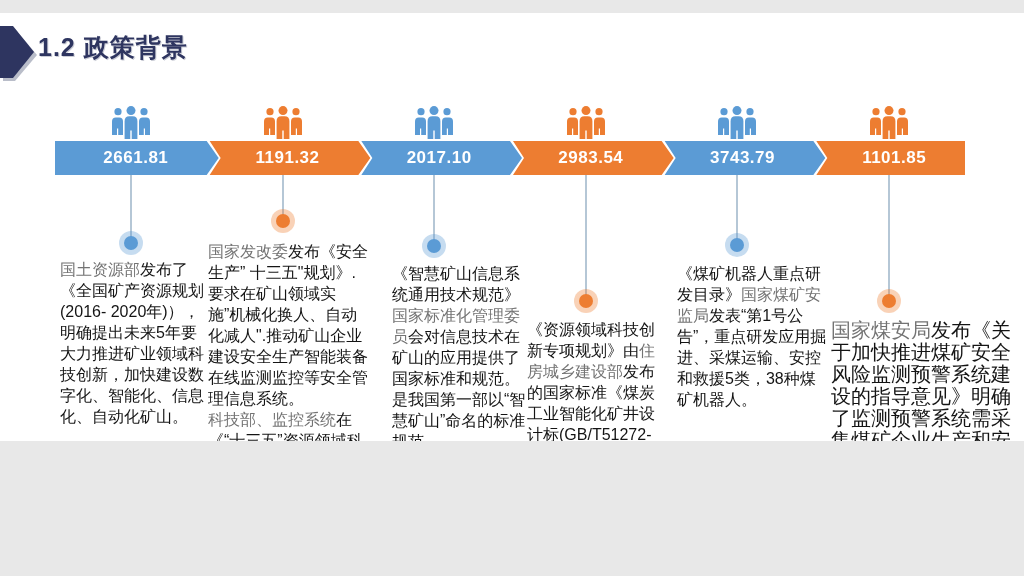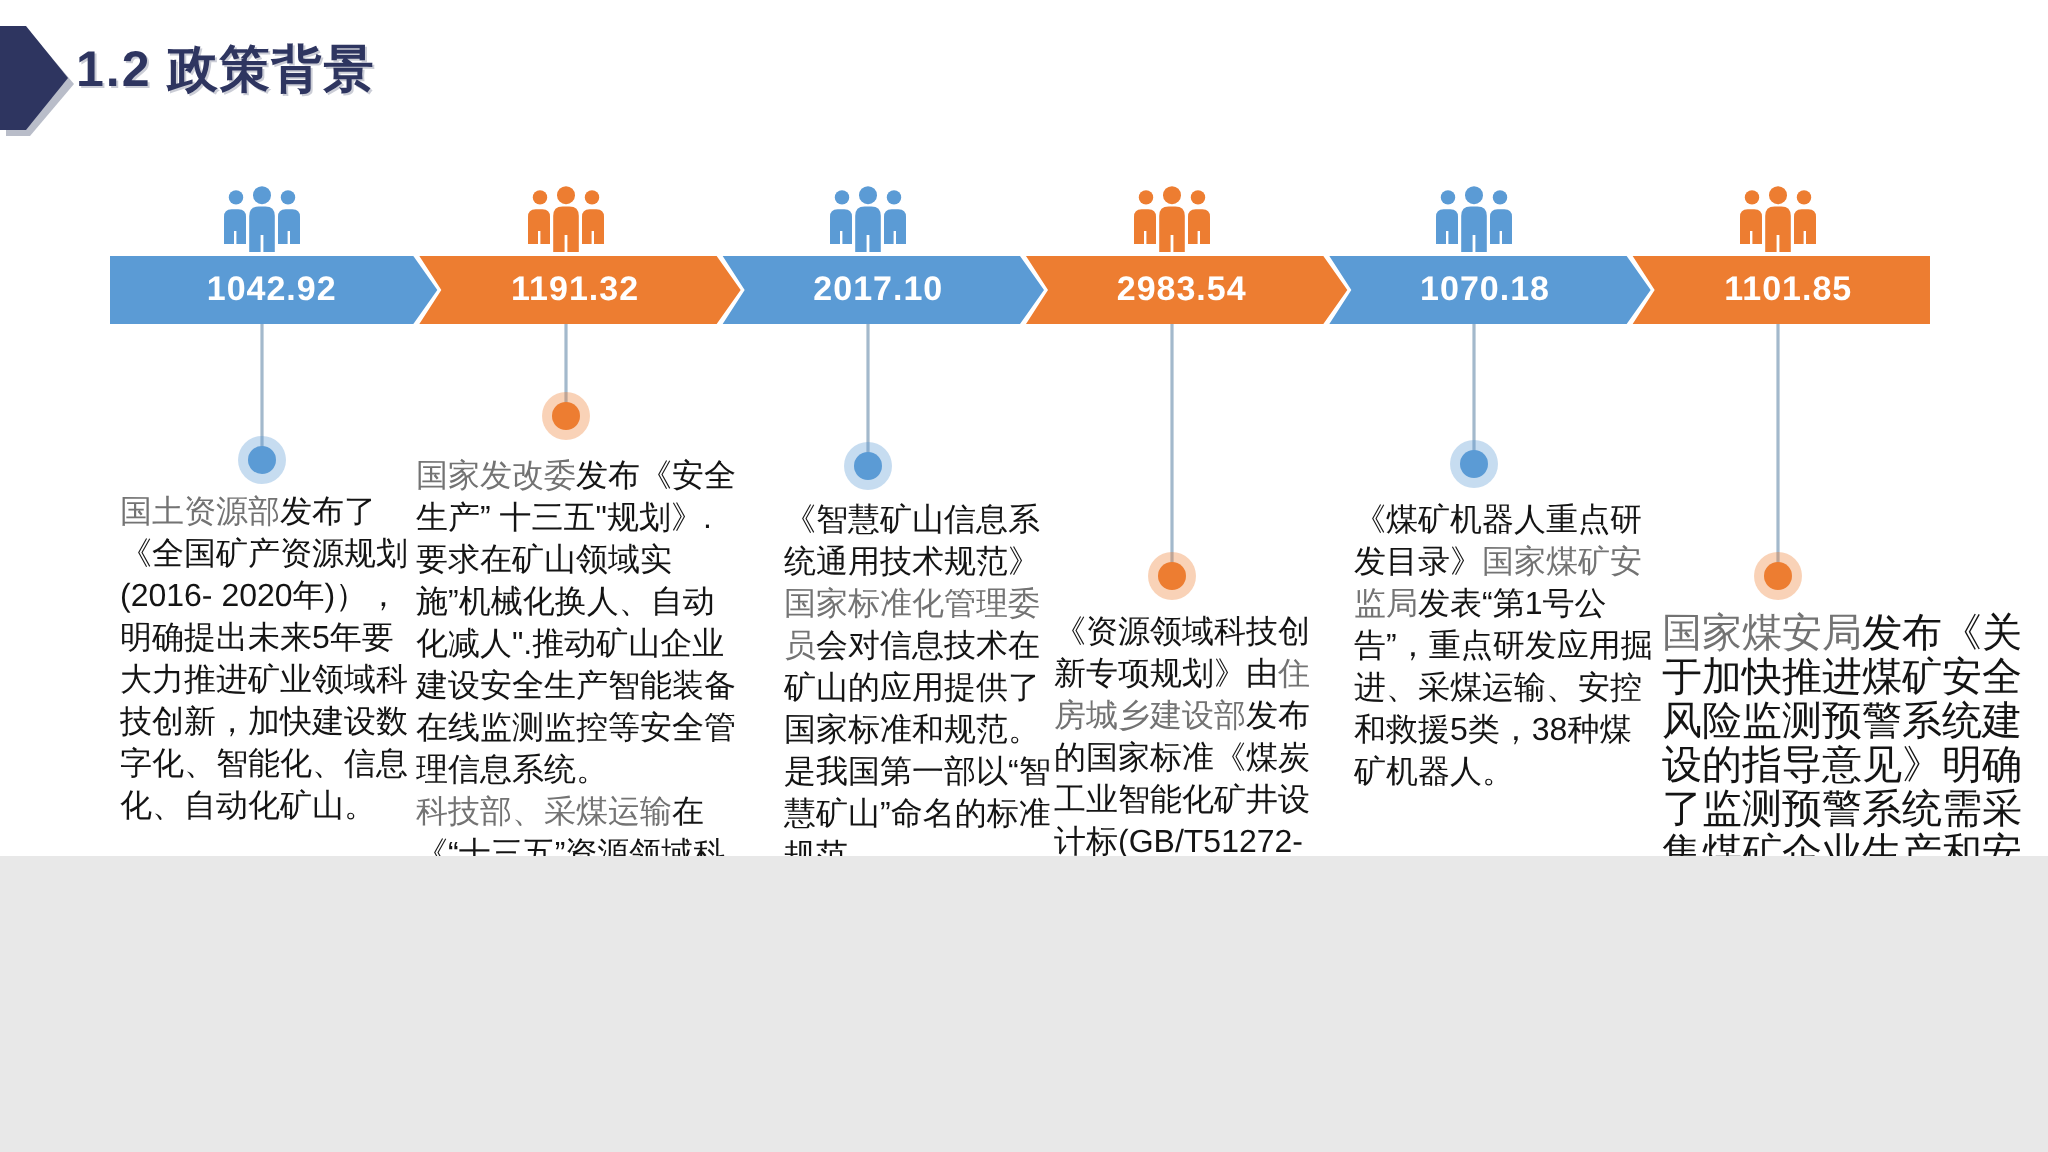--- a/index.html
+++ b/index.html
@@ -1,18 +1,18 @@
 <!DOCTYPE html>
 <html><head>
 <meta charset="utf-8">
 <style>
   html,body{margin:0;padding:0;background:#e8e8e8;}
   .slide{
     position:relative;width:1024px;height:428px;background:#ffffff;
-    overflow:hidden;font-family:"Liberation Sans","DejaVu Sans",sans-serif;
+    overflow:hidden;font-family:"Liberation Sans","DejaVu Sans",sans-serif;margin-top:13px;
   }
   .hdr-arrow{position:absolute;left:0;top:6px;}
   .title{
     position:absolute;left:38px;top:18px;margin:0;
     font-size:25px;font-weight:bold;color:#2E3560;letter-spacing:1px;
     text-shadow:1px 1px 0 rgba(140,145,165,.45);
   }
   .date{
     position:absolute;top:128px;height:34px;line-height:34px;
     text-align:center;color:#fff;font-weight:bold;font-size:17px;
@@ -36,25 +36,25 @@
   <h1 class="title">1.2 政策背景</h1>
   <div id="timeline">
       <svg style="position:absolute;left:55px;top:128px" width="924" height="34" viewBox="0 0 924 34">
         <polygon points="0,0 151.666,0 163.666,17 151.666,34 0,34" fill="#5B9BD5"></polygon>
         <polygon points="154.666,0 303.332,0 315.332,17 303.332,34 154.666,34 165.666,17" fill="#ED7D31"></polygon>
         <polygon points="306.332,0 454.998,0 466.998,17 454.998,34 306.332,34 317.332,17" fill="#5B9BD5"></polygon>
         <polygon points="457.998,0 606.664,0 618.664,17 606.664,34 457.998,34 468.998,17" fill="#ED7D31"></polygon>
         <polygon points="609.664,0 758.3299999999999,0 770.3299999999999,17 758.3299999999999,34 609.664,34 620.664,17" fill="#5B9BD5"></polygon>
         <polygon points="761.3299999999999,0 909.9959999999999,0 909.9959999999999,34 761.3299999999999,34 772.3299999999999,17" fill="#ED7D31"></polygon>
       </svg>
-      <div class="date" style="left:55.0px;width:151.7px;">1042.92</div>
+      <div class="date" style="left:55.0px;width:151.7px;">2661.81</div>
       <div class="date" style="left:206.7px;width:151.7px;">1191.32</div>
       <div class="date" style="left:358.3px;width:151.7px;">2017.10</div>
       <div class="date" style="left:510.0px;width:151.7px;">2983.54</div>
-      <div class="date" style="left:661.7px;width:151.7px;">1070.18</div>
+      <div class="date" style="left:661.7px;width:151.7px;">3743.79</div>
       <div class="date" style="left:813.3px;width:151.7px;">1101.85</div>
       <svg style="position:absolute;left:109px;top:92px" width="44" height="34" viewBox="0 0 44 34">
   <circle cx="9" cy="6.7" r="3.6" fill="#5B9BD5"></circle>
   <circle cx="35" cy="6.7" r="3.6" fill="#5B9BD5"></circle>
   <circle cx="22" cy="5.6" r="4.5" fill="#5B9BD5"></circle>
   <path d="M3,30 L3,16.4 Q3,12.6 6.8,12.6 L10.2,12.6 Q14,12.6 14,16.4 L14,30 Z" fill="#5B9BD5"></path>
   <path d="M30,30 L30,16.4 Q30,12.6 33.8,12.6 L37.2,12.6 Q41,12.6 41,16.4 L41,30 Z" fill="#5B9BD5"></path>
   <path d="M15.6,34 L15.6,16 Q15.6,11.3 20.3,11.3 L23.7,11.3 Q28.4,11.3 28.4,16 L28.4,34 Z" fill="#5B9BD5"></path>
   <rect x="21.3" y="25.5" width="1.4" height="8.5" fill="#ffffff"></rect>
   <rect x="8" y="23.5" width="1.2" height="6.5" fill="#ffffff"></rect>
@@ -130,19 +130,19 @@
         <circle cx="586" cy="288" r="7" fill="#ED7D31"></circle>
         <line x1="737" y1="162" x2="737" y2="226" stroke="#A3B9CC" stroke-width="1.6"></line>
         <circle cx="737" cy="232" r="12" fill="#5B9BD5" opacity="0.35"></circle>
         <circle cx="737" cy="232" r="7" fill="#5B9BD5"></circle>
         <line x1="889" y1="162" x2="889" y2="282" stroke="#A3B9CC" stroke-width="1.6"></line>
         <circle cx="889" cy="288" r="12" fill="#ED7D31" opacity="0.35"></circle>
         <circle cx="889" cy="288" r="7" fill="#ED7D31"></circle>
       </svg>
       <div class="tb" style="left:60px;top:246px;width:150px;"><span class="hl">国土资源部</span><span>发布了《全国矿产资源规划(2016- 2020年)），明确提出未来5年要大力推进矿业领域科技创新，加快建设数字化、智能化、信息化、自动化矿山。</span></div>
       <div class="tb" style="left:208px;top:228px;width:163px;"><span class="hl">国家发改委</span><span>发布《安全生产” 十三五"规划》.要求在矿山领域实施”机械化换人、自动化减人".推动矿山企业建设安全生产智能装备在线监测监控等安全管理信息系统。
-</span><span class="hl">科技部、采煤运输</span><span>在《“十三五”资源领域科技创新专项规划》指出，充分利用现代通信、传感，信息与通讯技术，实现矿山生产过程的自动检测、智能监测、智能控制与智慧调度。</span></div>
+</span><span class="hl">科技部、监控系统</span><span>在《“十三五”资源领域科技创新专项规划》指出，充分利用现代通信、传感，信息与通讯技术，实现矿山生产过程的自动检测、智能监测、智能控制与智慧调度。</span></div>
       <div class="tb" style="left:392px;top:250px;width:140px;"><span>《智慧矿山信息系统通用技术规范》</span><span class="hl">国家标准化管理委员</span><span>会对信息技术在矿山的应用提供了国家标准和规范。是我国第一部以“智慧矿山”命名的标准规范。</span></div>
       <div class="tb" style="left:527px;top:306px;width:140px;"><span>《资源领域科技创新专项规划》由</span><span class="hl">住房城乡建设部</span><span>发布的国家标准《煤炭工业智能化矿井设计标(GB/T51272-2018)开始实施。</span></div>
       <div class="tb" style="left:677px;top:250px;width:150px;"><span>《煤矿机器人重点研发目录》</span><span class="hl">国家煤矿安监局</span><span>发表“第1号公告”，重点研发应用掘进、采煤运输、安控和救援5类，38种煤矿机器人。</span></div>
       <div class="tb" style="left:831px;top:306px;width:186px;font-size:20px;line-height:22px;"><span class="hl">国家煤安局</span><span>发布《关于加快推进煤矿安全风险监测预警系统建设的指导意见》明确了监测预警系统需采集煤矿企业生产和安全相关数据，要求企业要建设完善监测、监控系统;开发生产经营、安全管理信息系统。意见制订了实施进度和相关保障措施。</span></div>
     </div>
 </div>
 
 </body></html>

